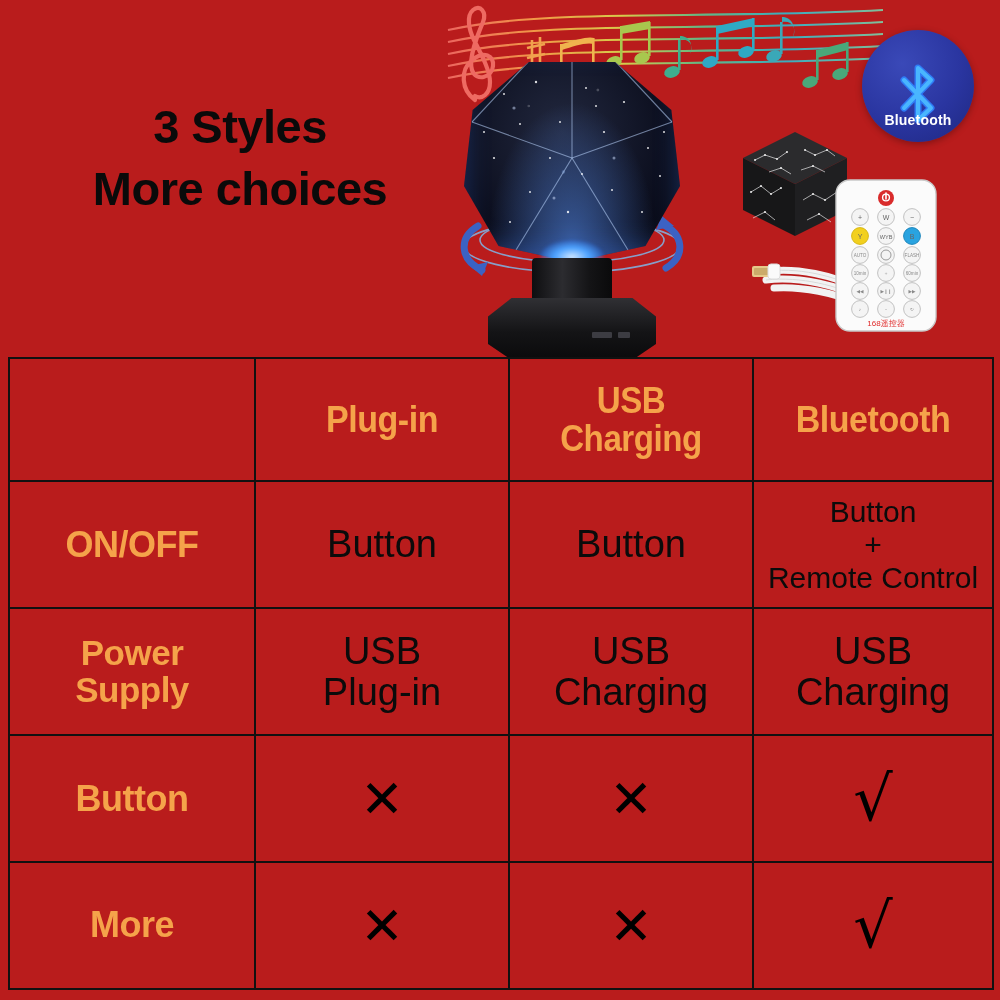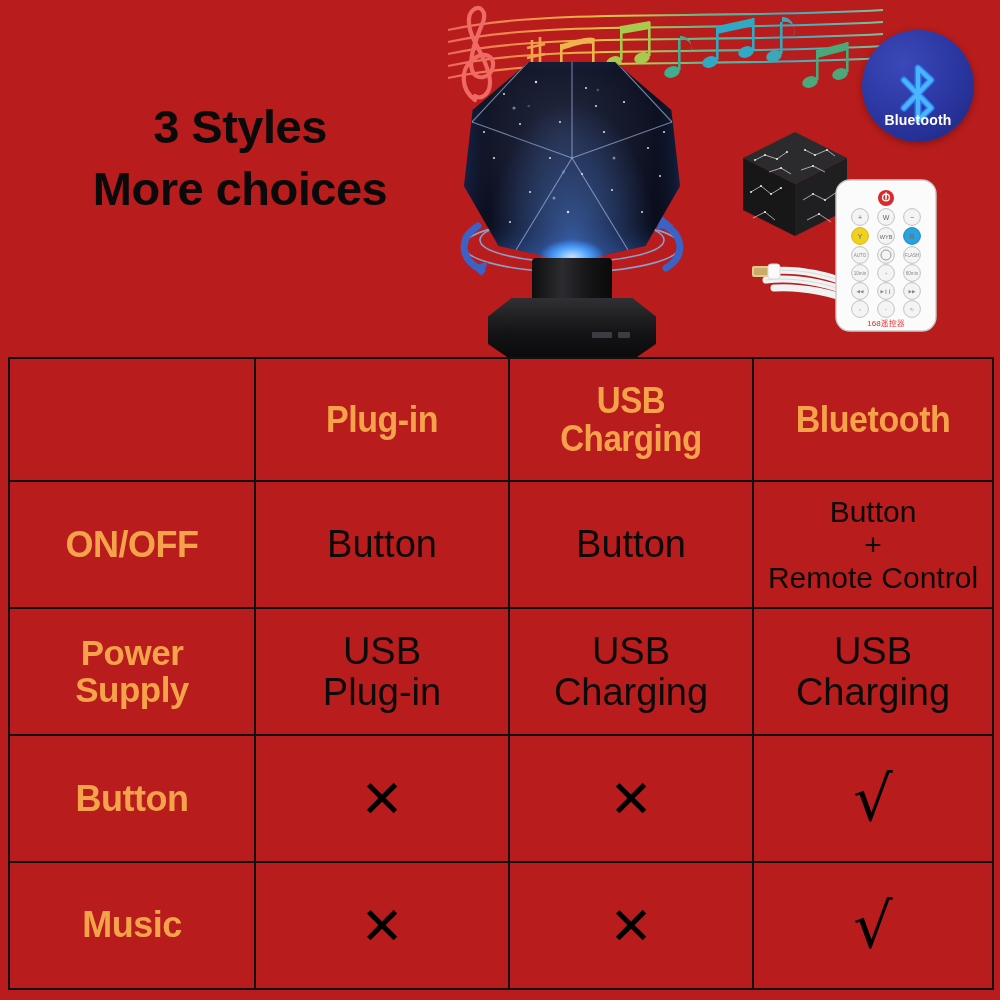--- a/index.html
+++ b/index.html
@@ -459,21 +459,21 @@
           <td>
             <span class="mark-x">✕</span>
           </td>
           <td>
             <span class="mark-check">√</span>
           </td>
         </tr>
 
         <tr class="body">
           <td>
-            <div class="rowlabel">Music</div>
+            <div class="rowlabel">More</div>
           </td>
           <td>
             <span class="mark-x">✕</span>
           </td>
           <td>
             <span class="mark-x">✕</span>
           </td>
           <td>
             <span class="mark-check">√</span>
           </td>

